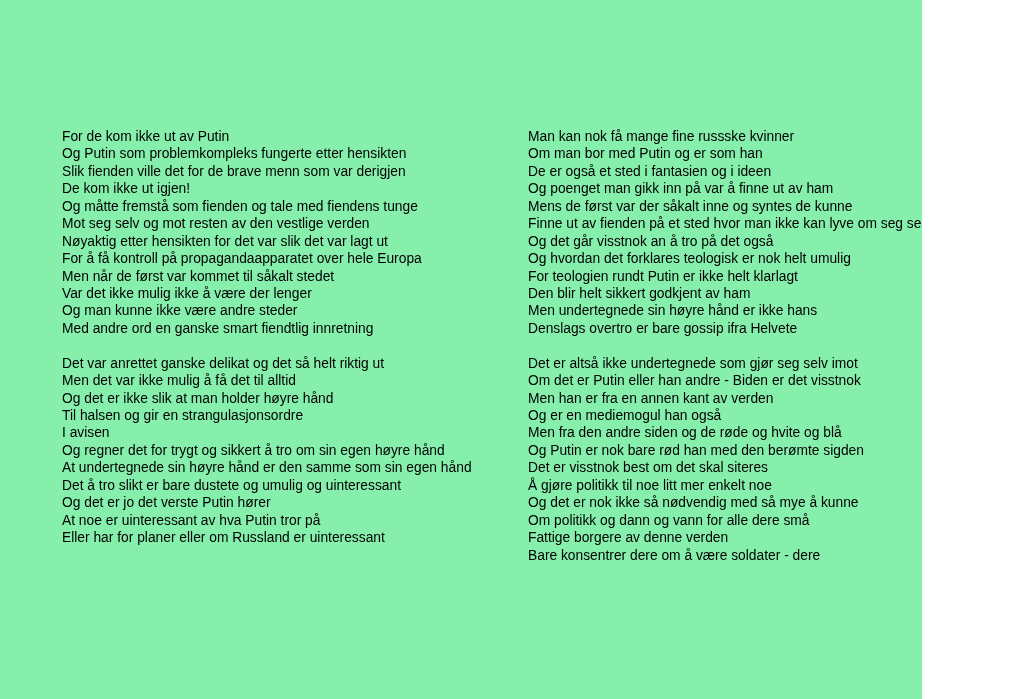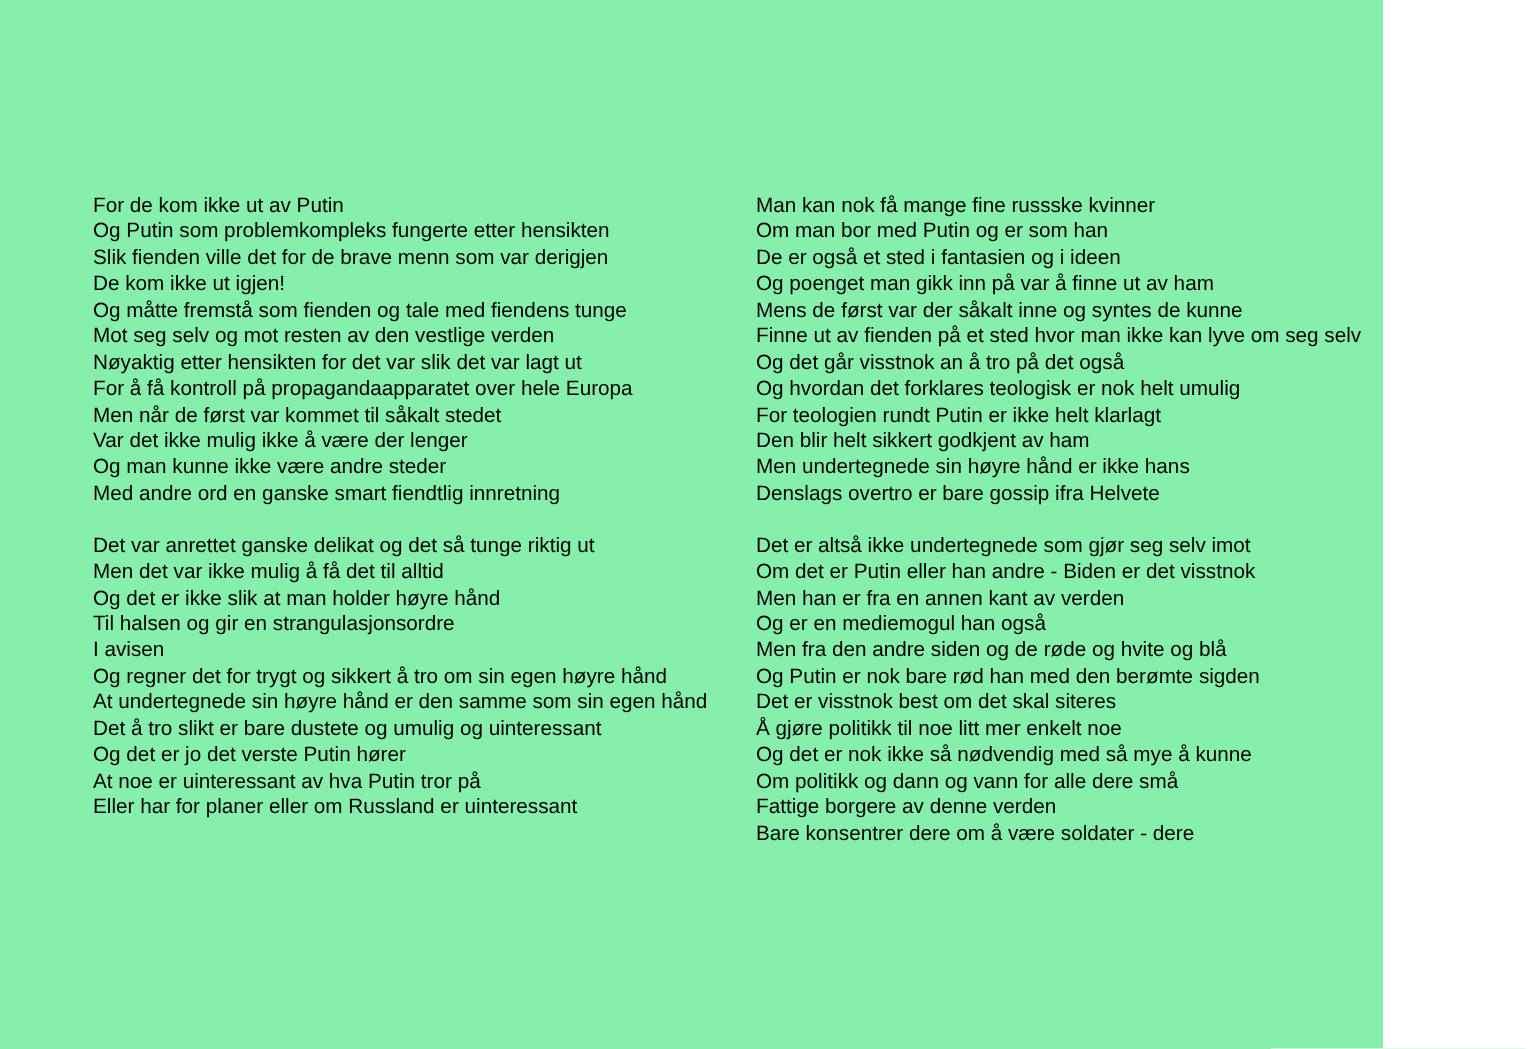--- a/index.html
+++ b/index.html
@@ -17,21 +17,21 @@
     color: #000000;
   }
   .column {
     position: absolute;
     top: 128px;
     font-size: 13.8px;
     line-height: 17.45px;
     white-space: nowrap;
   }
   .column.left  { left: 62px;  }
-  .column.right { left: 504px; }
+  .column.right { left: 528px; }
   .stanza + .stanza { margin-top: 17.45px; }
   .line { height: 17.45px; }
   .footer {
     position: absolute;
     top: 654px;
     left: 0;
     width: 1023px;
     text-align: right;
     font-size: 13.8px;
     line-height: 17.45px;
@@ -51,21 +51,21 @@
       <div class="line">Og måtte fremstå som fienden og tale med fiendens tunge</div>
       <div class="line">Mot seg selv og mot resten av den vestlige verden</div>
       <div class="line">Nøyaktig etter hensikten for det var slik det var lagt ut</div>
       <div class="line">For å få kontroll på propagandaapparatet over hele Europa</div>
       <div class="line">Men når de først var kommet til såkalt stedet</div>
       <div class="line">Var det ikke mulig ikke å være der lenger</div>
       <div class="line">Og man kunne ikke være andre steder</div>
       <div class="line">Med andre ord en ganske smart fiendtlig innretning</div>
     </div>
     <div class="stanza">
-      <div class="line">Det var anrettet ganske delikat og det så tunge riktig ut</div>
+      <div class="line">Det var anrettet ganske delikat og det så helt riktig ut</div>
       <div class="line">Men det var ikke mulig å få det til alltid</div>
       <div class="line">Og det er ikke slik at man holder høyre hånd</div>
       <div class="line">Til halsen og gir en strangulasjonsordre</div>
       <div class="line">I avisen</div>
       <div class="line">Og regner det for trygt og sikkert å tro om sin egen høyre hånd</div>
       <div class="line">At undertegnede sin høyre hånd er den samme som sin egen hånd</div>
       <div class="line">Det å tro slikt er bare dustete og umulig og uinteressant</div>
       <div class="line">Og det er jo det verste Putin hører</div>
       <div class="line">At noe er uinteressant av hva Putin tror på</div>
       <div class="line">Eller har for planer eller om Russland er uinteressant</div>

